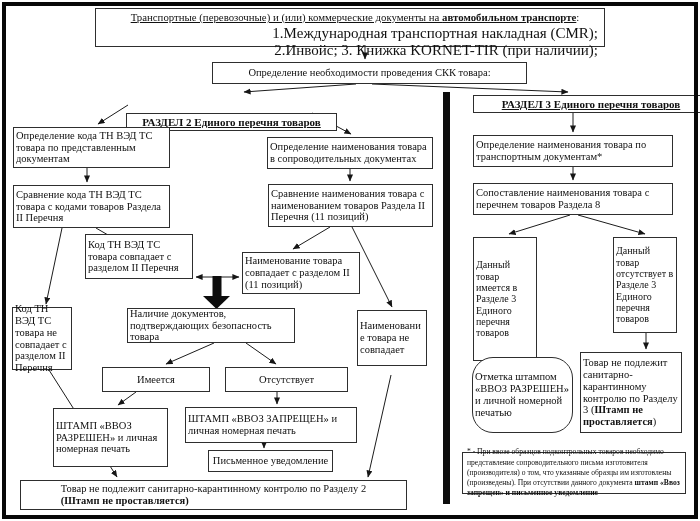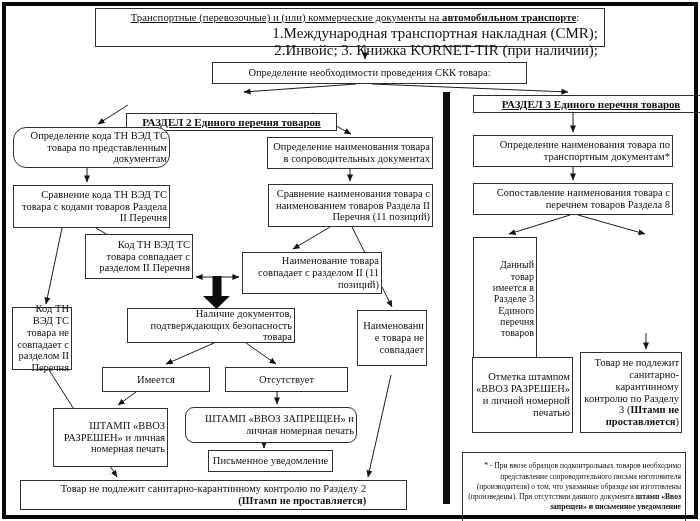--- a/index.html
+++ b/index.html
@@ -6,21 +6,21 @@
   .canvas{
     position:relative;width:700px;height:521px;background:#fff;
     font-family:"Liberation Serif","DejaVu Serif",serif;color:#111;
     overflow:hidden;
   }
   .frame{position:absolute;inset:2px;border:4px solid #070707;pointer-events:none;}
   .arrows{position:absolute;left:0;top:0;width:700px;height:521px;pointer-events:none;}
   .fbox{
     position:absolute;border:1px solid #2e2e2e;background:#fff;
     display:flex;align-items:center;justify-content:center;
-    text-align:right;font-size:10.5px;line-height:1.13;
+    text-align:left;font-size:10.5px;line-height:1.13;
     padding:1px 2px;box-sizing:border-box;
   }
   .bold{font-weight:bold;}
   .u{text-decoration:underline;}
   .hdr{font-weight:bold;text-decoration:underline;font-size:11px;}
   .topdoc{display:block;text-align:left;padding:2px 6px 2px 16px;}
   .topdoc .title{text-align:center;font-size:10.8px;margin-bottom:2px;}
   .doc-item{padding-left:12px;font-size:15px;text-align:right;}
   .doc-item .num{display:inline-block;width:24px;}
   .brk{overflow-wrap:anywhere;}
@@ -85,57 +85,57 @@
     <span>Определение необходимости проведения СКК товара:</span>
   </div>
 
   <div class="fbox" style="left:126px;top:95px;width:211px;height:18px;margin-top:18px;">
     <span class="hdr">РАЗДЕЛ 2 Единого перечня товаров</span>
   </div>
   <div class="fbox" style="left:473px;top:95px;width:236px;height:18px;">
     <span class="hdr">РАЗДЕЛ 3 Единого перечня товаров</span>
   </div>
 
-  <div class="fbox" style="left:13px;top:127px;width:157px;height:41px;border-radius:13px;">
+  <div class="fbox" style="left:13px;top:127px;width:157px;height:41px;">
     <span>Определение кода ТН ВЭД ТС товара по представленным документам</span>
   </div>
   <div class="fbox" style="left:267px;top:137px;width:166px;height:32px;">
     <span>Определение наименования товара в сопроводительных документах</span>
   </div>
   <div class="fbox" style="left:13px;top:185px;width:157px;height:43px;">
     <span>Сравнение кода ТН ВЭД ТС товара с кодами товаров Раздела II Перечня</span>
   </div>
   <div class="fbox" style="left:268px;top:184px;width:165px;height:43px;">
     <span>Сравнение наименования товара с наименованием товаров Раздела II Перечня (11 позиций)</span>
   </div>
   <div class="fbox" style="left:85px;top:234px;width:108px;height:45px;">
     <span>Код ТН ВЭД ТС товара совпадает с разделом II Перечня</span>
   </div>
-  <div class="fbox" style="left:242px;top:252px;width:140px;height:42px;">
+  <div class="fbox" style="left:242px;top:252px;width:118px;height:42px;">
     <span>Наименование товара совпадает с разделом II (11 позиций)</span>
   </div>
   <div class="fbox" style="left:12px;top:307px;width:60px;height:63px;">
     <span>Код ТН ВЭД ТС товара не совпадает с разделом II Перечня</span>
   </div>
   <div class="fbox brk" style="left:357px;top:310px;width:70px;height:56px;">
     <span>Наименование товара не совпадает</span>
   </div>
   <div class="fbox" style="left:127px;top:308px;width:168px;height:35px;">
     <span>Наличие документов, подтверждающих безопасность товара</span>
   </div>
   <div class="fbox" style="left:102px;top:367px;width:108px;height:25px;">
     <span>Имеется</span>
   </div>
   <div class="fbox" style="left:225px;top:367px;width:123px;height:25px;">
     <span>Отсутствует</span>
   </div>
   <div class="fbox" style="left:53px;top:408px;width:115px;height:59px;">
     <span>ШТАМП «ВВОЗ РАЗРЕШЕН» и личная номерная печать</span>
   </div>
-  <div class="fbox" style="left:185px;top:407px;width:172px;height:36px;border-radius:9px;">
+  <div class="fbox" style="left:185px;top:407px;width:172px;height:36px;">
     <span>ШТАМП «ВВОЗ ЗАПРЕЩЕН» и личная номерная печать</span>
   </div>
   <div class="fbox" style="left:208px;top:450px;width:125px;height:22px;">
     <span>Письменное уведомление</span>
   </div>
   <div class="fbox" style="left:20px;top:480px;width:387px;height:30px;">
     <div>
       <span>Товар не подлежит санитарно-карантинному контролю по Разделу 2</span><br>
       <span class="bold">(Штамп не проставляется)</span>
     </div>
@@ -143,24 +143,27 @@
 
   <div class="fbox" style="left:473px;top:135px;width:200px;height:32px;">
     <span>Определение наименования товара по транспортным документам*</span>
   </div>
   <div class="fbox" style="left:473px;top:183px;width:200px;height:32px;">
     <span>Сопоставление наименования товара с перечнем товаров Раздела 8</span>
   </div>
   <div class="fbox narrow" style="left:473px;top:237px;width:64px;height:124px;">
     <span>Данный товар имеется в Разделе 3 Единого перечня товаров</span>
   </div>
-  <div class="fbox" style="left:472px;top:357px;width:101px;height:76px;">
+  <div class="fbox narrow" style="left:613px;top:237px;width:64px;height:96px;">
+    <span>Данный товар отсутствует в Разделе 3 Единого перечня товаров</span>
+  </div>
+  <div class="fbox" style="left:472px;top:357px;width:101px;height:76px;border-radius:21px;">
     <span>Отметка штампом «ВВОЗ РАЗРЕШЕН» и личной номерной печатью</span>
   </div>
   <div class="fbox" style="left:580px;top:352px;width:102px;height:81px;">
     <div><span>Товар не подлежит санитарно-карантинному контролю по Разделу 3 (</span><span class="bold">Штамп не проставляется</span><span>)</span></div>
   </div>
-  <div class="fbox fn" style="left:462px;top:452px;width:224px;height:70px;">
+  <div class="fbox fn" style="left:462px;top:452px;width:224px;height:42px;">
     <div><span>* - При ввозе образцов подконтрольных товаров необходимо представление сопроводительного письма изготовителя (производителя) о том, что указанные образцы им изготовлены (произведены). При отсутствии данного документа </span><span class="bold">штамп «Ввоз запрещен» и письменное уведомление</span></div>
   </div>
 
   <div class="frame"></div>
 </div>
 
 </body></html>

